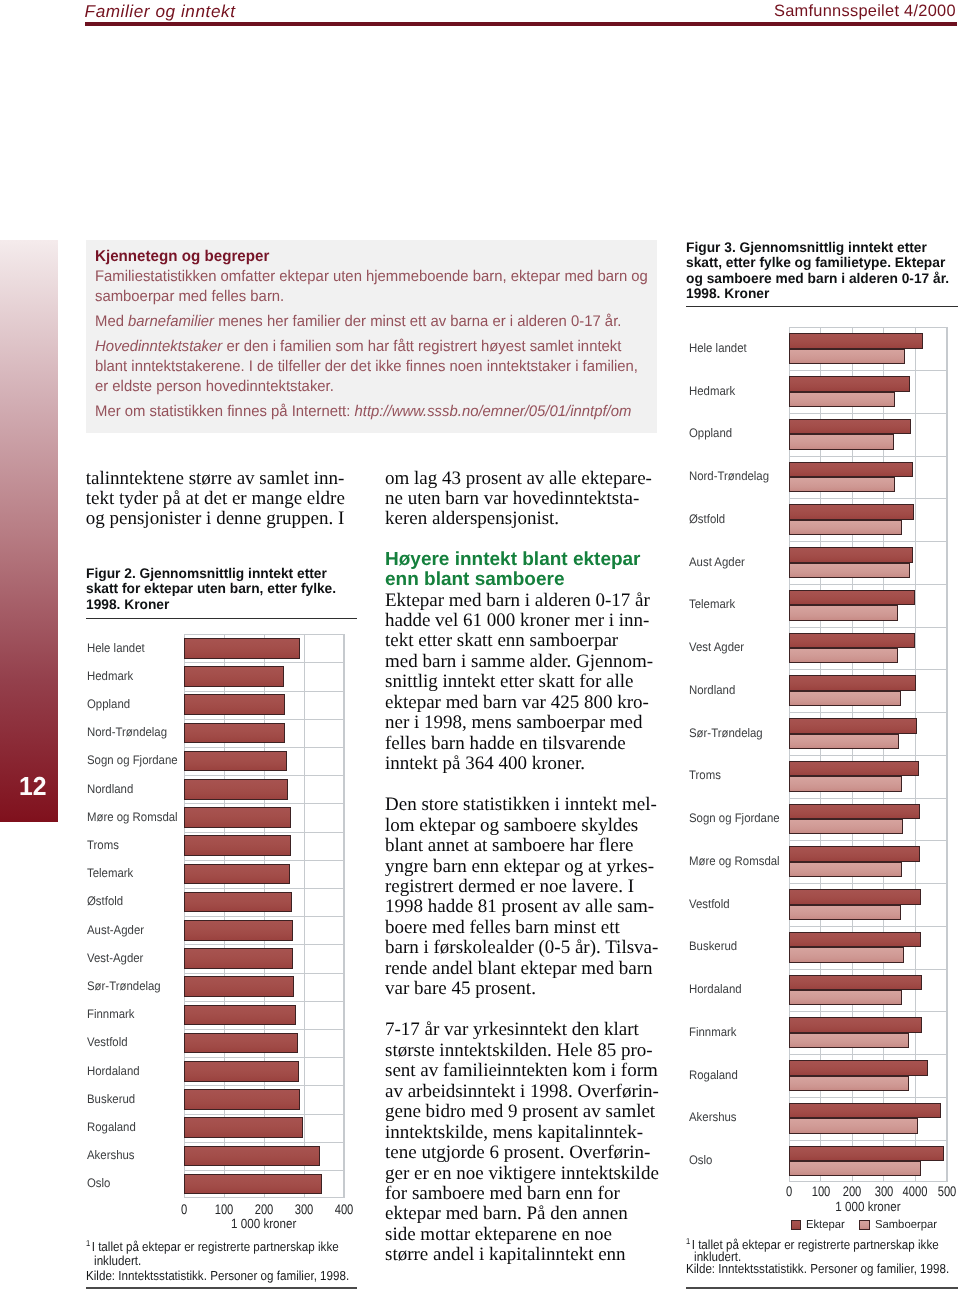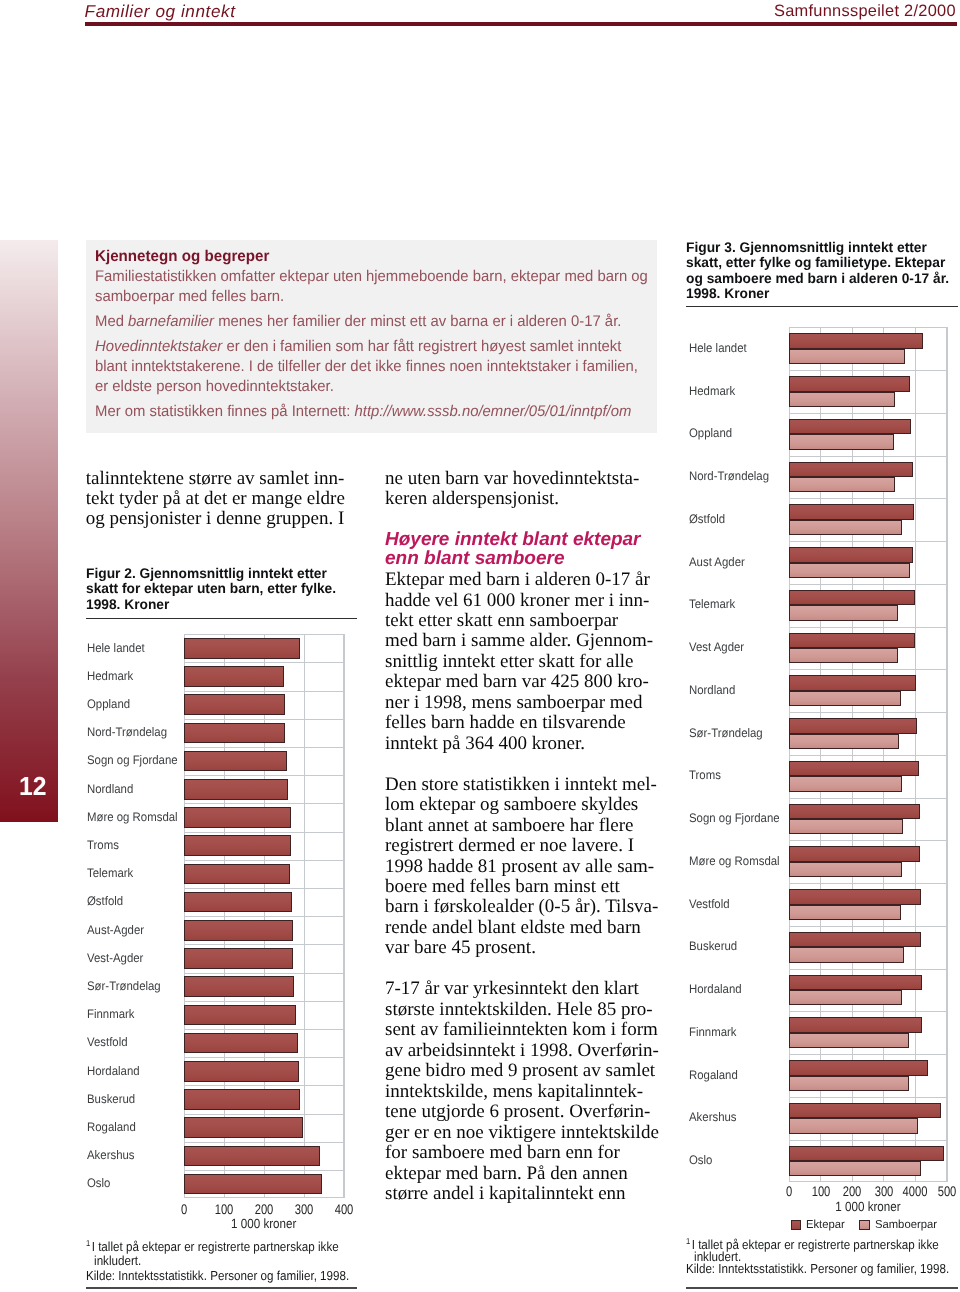--- a/index.html
+++ b/index.html
@@ -70,23 +70,22 @@
   
   .col { position:absolute; }
   .bodytext {
     font-family:"Liberation Serif", serif;
     font-size:19px; line-height:20.45px; color:#0a0a0c;
     text-align:left;
   }
   .bodytext p { margin:0 0 20.6px 0; }
   .bodytext p.subhead {
     font-family:"Liberation Sans", sans-serif;
-    font-weight:700; font-size:19px; line-height:19.3px; color:#be185d;
+    font-weight:700; font-size:19px; line-height:19.3px; color:#15803d;
     margin:0 0 1.5px 0;
-    font-style:italic;
   }
 
   
   .figtitle {
     font-family:"Liberation Sans", sans-serif;
     font-weight:700; font-size:14px; line-height:15.45px; color:#0f1113;
     transform:scaleX(0.983); transform-origin:left top;
   }
   .figrule { height:1.1px; background:#2f2f2f; }
   .fignote {
@@ -127,21 +126,21 @@
 
   .ln { display:block; white-space:pre; }
   .ln.indent { padding-left:9px; }
 </style>
 </head>
 <body>
 
 <div class="page">
 
   <div class="hdr-left">Familier og inntekt</div>
-  <div class="hdr-right">Samfunnsspeilet 2/2000</div>
+  <div class="hdr-right">Samfunnsspeilet 4/2000</div>
   <div class="hdr-rule"></div>
 
   <div class="pagebar"></div>
   <div class="pagenum">12</div>
 
   <div class="factbox">
     <h3>Kjennetegn og begreper</h3>
     <div id="factbox-body">
         <p>
           <span class="ln"><span>Familiestatistikken omfatter ektepar uten hjemmeboende barn, ektepar med barn og</span></span>
@@ -255,20 +254,21 @@
     <div class="fignote wide" id="fig2-note" style="position:absolute; left:86px; top:1235.5px; width:330px;">
         <span class="ln"><sup>1</sup>I tallet på ektepar er registrerte partnerskap ikke</span>
         <span class="ln indent">inkludert.</span>
       </div>
     <div class="fignote" style="position:absolute; left:86px; top:1269.7px; width:330px; white-space:nowrap;">Kilde: Inntektsstatistikk. Personer og familier, 1998.</div>
     <div style="position:absolute; left:86px; top:1287.3px; width:271px; height:1.4px; background:#4a4a4a;"></div>
   </div>
 
   <div class="col bodytext" id="mid-col" style="left:385px; top:468.5px; width:272px;">
       <p>
+        <span class="ln">om lag 43 prosent av alle ektepare-</span>
         <span class="ln">ne uten barn var hovedinntektsta-</span>
         <span class="ln">keren alderspensjonist.</span>
       </p>
       <p class="subhead">
         <span class="ln">Høyere inntekt blant ektepar</span>
         <span class="ln">enn blant samboere</span>
       </p>
       <p>
         <span class="ln">Ektepar med barn i alderen 0-17 år</span>
         <span class="ln">hadde vel 61 000 kroner mer i inn-</span>
@@ -277,38 +277,40 @@
         <span class="ln">snittlig inntekt etter skatt for alle</span>
         <span class="ln">ektepar med barn var 425 800 kro-</span>
         <span class="ln">ner i 1998, mens samboerpar med</span>
         <span class="ln">felles barn hadde en tilsvarende</span>
         <span class="ln">inntekt på 364 400 kroner.</span>
       </p>
       <p>
         <span class="ln">Den store statistikken i inntekt mel-</span>
         <span class="ln">lom ektepar og samboere skyldes</span>
         <span class="ln">blant annet at samboere har flere</span>
+        <span class="ln">yngre barn enn ektepar og at yrkes-</span>
         <span class="ln">registrert dermed er noe lavere. I</span>
         <span class="ln">1998 hadde 81 prosent av alle sam-</span>
         <span class="ln">boere med felles barn minst ett</span>
         <span class="ln">barn i førskolealder (0-5 år). Tilsva-</span>
-        <span class="ln">rende andel blant eldste med barn</span>
+        <span class="ln">rende andel blant ektepar med barn</span>
         <span class="ln">var bare 45 prosent.</span>
       </p>
       <p>
         <span class="ln">7-17 år var yrkesinntekt den klart</span>
         <span class="ln">største inntektskilden. Hele 85 pro-</span>
         <span class="ln">sent av familieinntekten kom i form</span>
         <span class="ln">av arbeidsinntekt i 1998. Overførin-</span>
         <span class="ln">gene bidro med 9 prosent av samlet</span>
         <span class="ln">inntektskilde, mens kapitalinntek-</span>
         <span class="ln">tene utgjorde 6 prosent. Overførin-</span>
         <span class="ln">ger er en noe viktigere inntektskilde</span>
         <span class="ln">for samboere med barn enn for</span>
         <span class="ln">ektepar med barn. På den annen</span>
+        <span class="ln">side mottar ekteparene en noe</span>
         <span class="ln">større andel i kapitalinntekt enn</span>
       </p>
     </div>
 
   <div>
     <div class="figtitle" id="fig3-title" style="position:absolute; left:686px; top:240px; width:290px;">
         <span class="ln">Figur 3. Gjennomsnittlig inntekt etter</span>
         <span class="ln">skatt, etter fylke og familietype. Ektepar</span>
         <span class="ln">og samboere med barn i alderen 0-17 år.</span>
         <span class="ln">1998. Kroner</span>

